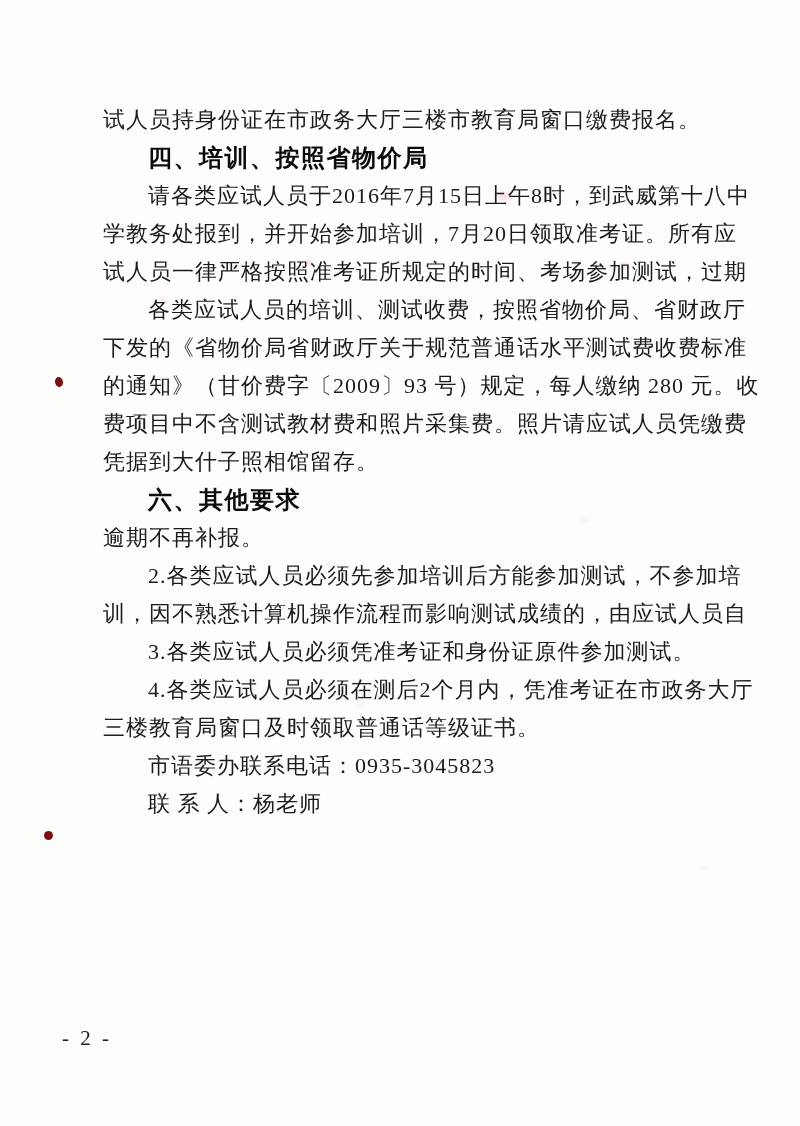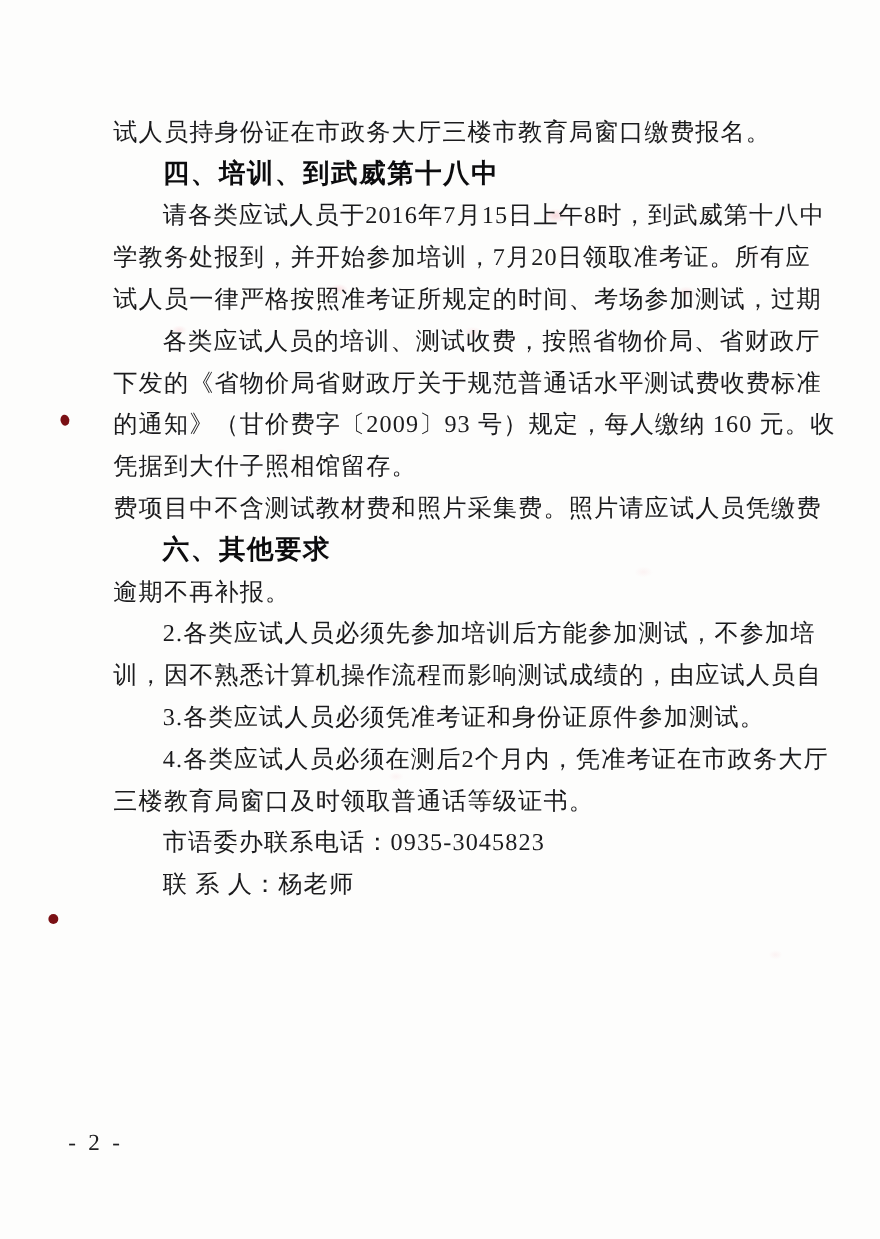--- a/index.html
+++ b/index.html
@@ -85,29 +85,29 @@
     height: 9px;
   }
 </style>
 </head>
 <body>
 
 <div class="scan-artifacts"></div>
 
 <div class="text-block">
   <div class="line">试人员持身份证在市政务大厅三楼市教育局窗口缴费报名。</div>
-  <div class="line heading">四、培训、到武威第十八中</div>
+  <div class="line heading">四、培训、按照省物价局</div>
   <div class="line indent">请各类应试人员于2016年7月15日上午8时，到武威第十八中</div>
   <div class="line">学教务处报到，并开始参加培训，7月20日领取准考证。所有应</div>
   <div class="line">试人员一律严格按照准考证所规定的时间、考场参加测试，过期</div>
   <div class="line indent">各类应试人员的培训、测试收费，按照省物价局、省财政厅</div>
   <div class="line">下发的《省物价局省财政厅关于规范普通话水平测试费收费标准</div>
-  <div class="line">的通知》（甘价费字〔2009〕93 号）规定，每人缴纳 160 元。收</div>
+  <div class="line">的通知》（甘价费字〔2009〕93 号）规定，每人缴纳 280 元。收</div>
+  <div class="line">费项目中不含测试教材费和照片采集费。照片请应试人员凭缴费</div>
   <div class="line">凭据到大什子照相馆留存。</div>
-  <div class="line">费项目中不含测试教材费和照片采集费。照片请应试人员凭缴费</div>
   <div class="line heading">六、其他要求</div>
   <div class="line">逾期不再补报。</div>
   <div class="line indent">2.各类应试人员必须先参加培训后方能参加测试，不参加培</div>
   <div class="line">训，因不熟悉计算机操作流程而影响测试成绩的，由应试人员自</div>
   <div class="line indent">3.各类应试人员必须凭准考证和身份证原件参加测试。</div>
   <div class="line indent">4.各类应试人员必须在测后2个月内，凭准考证在市政务大厅</div>
   <div class="line">三楼教育局窗口及时领取普通话等级证书。</div>
   <div class="line indent">市语委办联系电话：0935-3045823</div>
   <div class="line indent">联 系 人：杨老师</div>
 </div>

